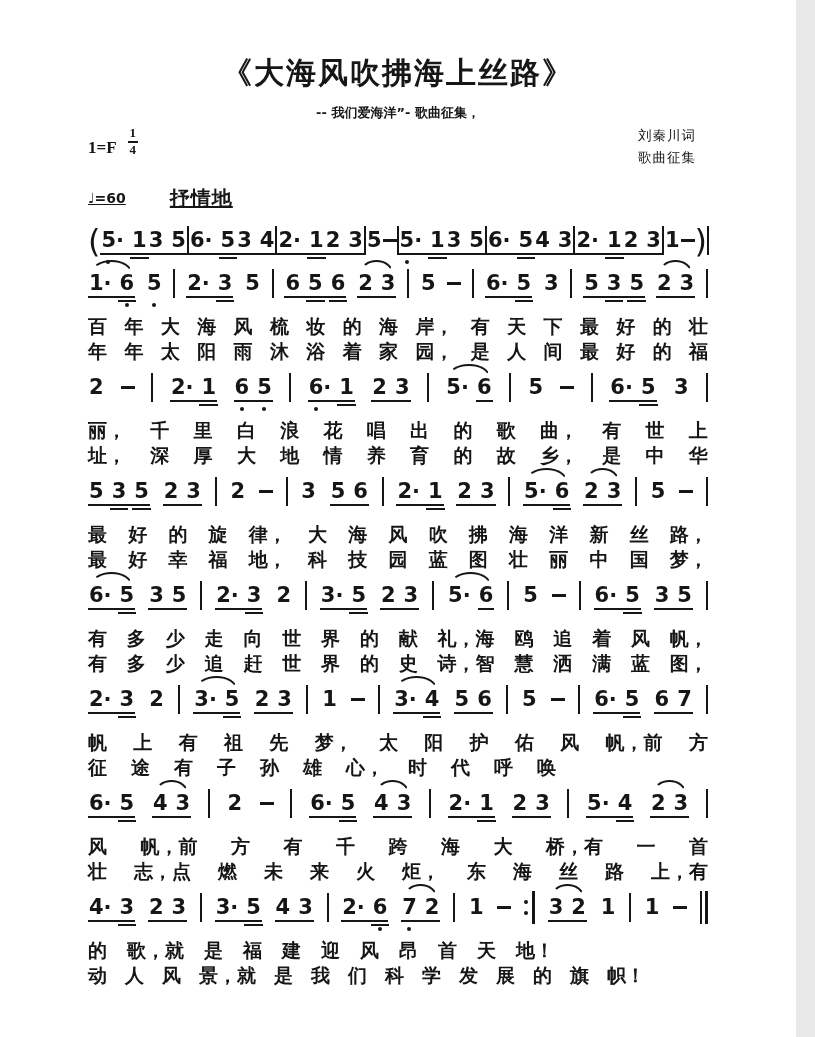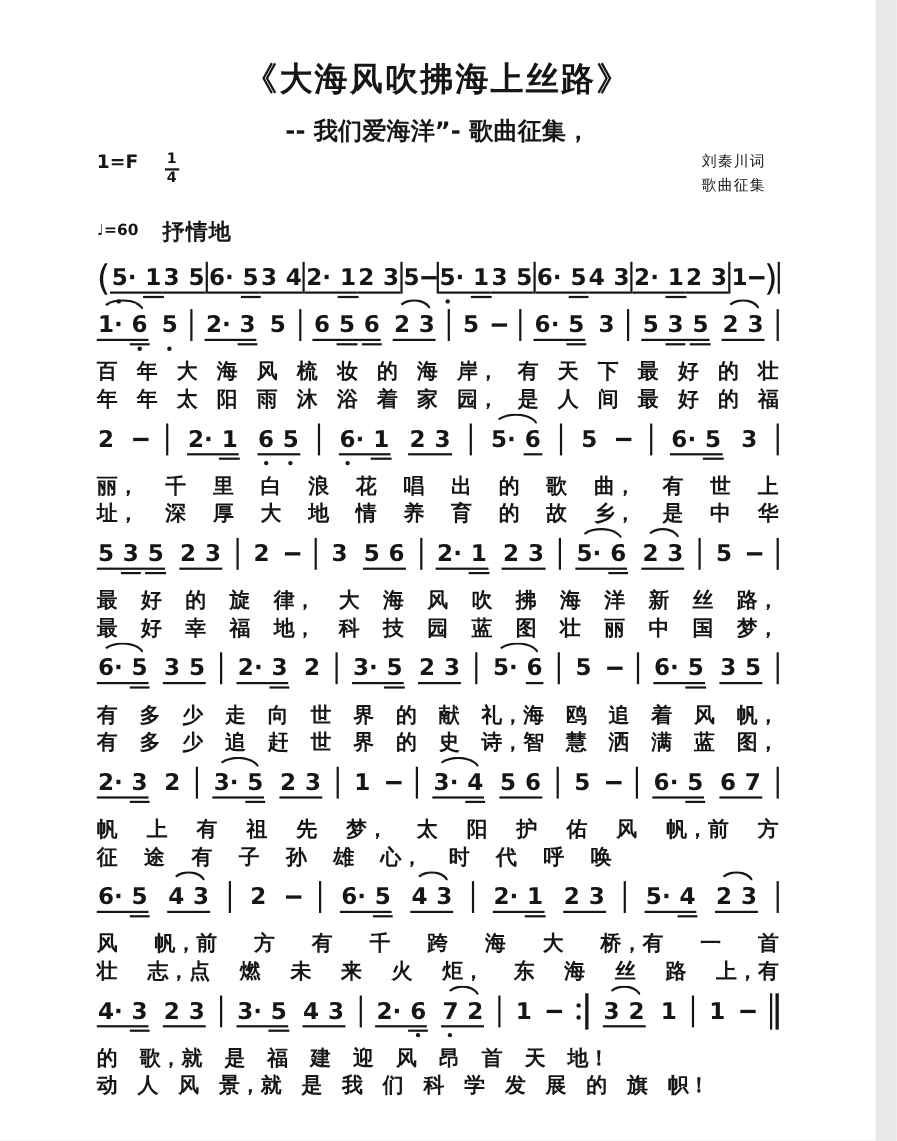--- a/index.html
+++ b/index.html
@@ -2,27 +2,27 @@
 <html><head>
 <meta charset="utf-8">
 <style>
   html,body{margin:0;padding:0;background:#e9e9e9;}
   .sheet{
     position:relative;width:796px;height:1037px;background:#ffffff;
     font-family:"DejaVu Sans",sans-serif;color:#161616;
     padding:56px 88px 0 88px;box-sizing:border-box;overflow:hidden;
   }
   .title{font-size:30px;font-weight:700;text-align:center;letter-spacing:2px;line-height:1.1;}
-  .subtitle{font-size:22px;font-weight:700;text-align:center;margin-top:15px;}
+  .subtitle{font-size:13px;font-weight:700;text-align:center;margin-top:15px;}
   .meta{display:flex;justify-content:space-between;align-items:flex-start;margin-top:2px;}
-  .key{font-size:17px;font-weight:700;display:flex;align-items:flex-start;gap:24px;margin-top:2px;}
+  .key{font-size:17px;font-weight:700;display:flex;align-items:flex-end;gap:11px;margin-top:2px;font-family:Liberation Serif, serif;}
   .frac{display:inline-flex;flex-direction:column;align-items:center;font-size:13px;line-height:1.15;font-weight:700;}
   .frac .den{border-top:2px solid #161616;padding:0 2px;}
   .credits{font-size:13.5px;line-height:1.65;margin-right:12px;letter-spacing:1px;}
-  .tempo-row{margin-top:16px;display:flex;align-items:center;gap:22px;}
+  .tempo-row{margin-top:16px;display:flex;align-items:center;gap:44px;text-decoration:underline;}
   .tempo-mark{font-size:14px;font-weight:700;}
   .expression{font-size:20px;font-weight:700;letter-spacing:1px;}
   .score{margin-top:16px;}
   .system{margin-bottom:11px;}
   .system.intro{margin-bottom:13px;}
   .notes{display:flex;justify-content:space-between;align-items:center;height:26px;margin-bottom:17px;}
   .lyr{display:flex;justify-content:space-between;font-size:19px;font-weight:700;height:25px;line-height:25px;white-space:nowrap;}
   .lyr.compact{justify-content:flex-start;}
   .grp{position:relative;display:inline-flex;gap:8px;padding:0 1px;}
   .nt{position:relative;font-size:21px;font-weight:700;line-height:1;}

